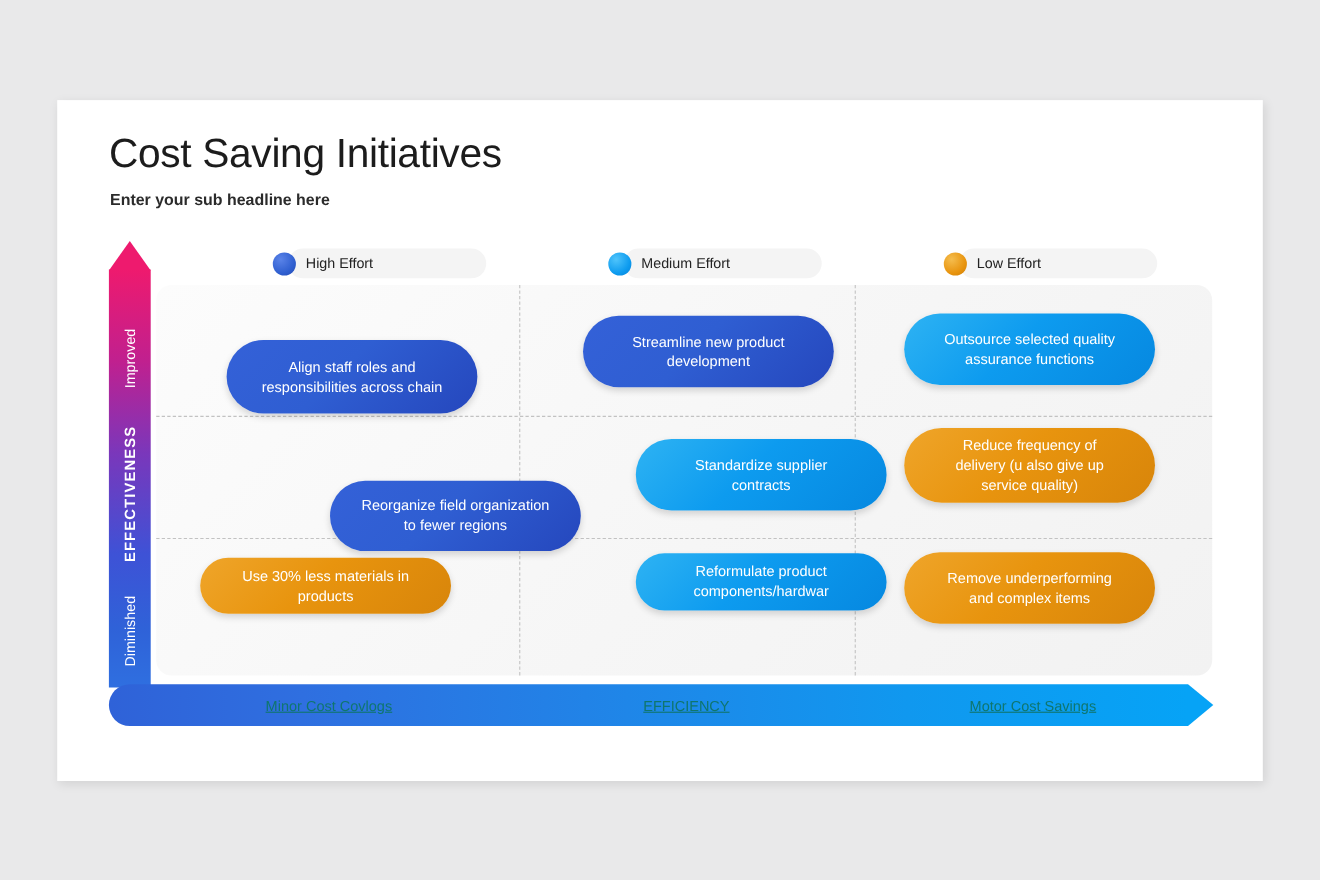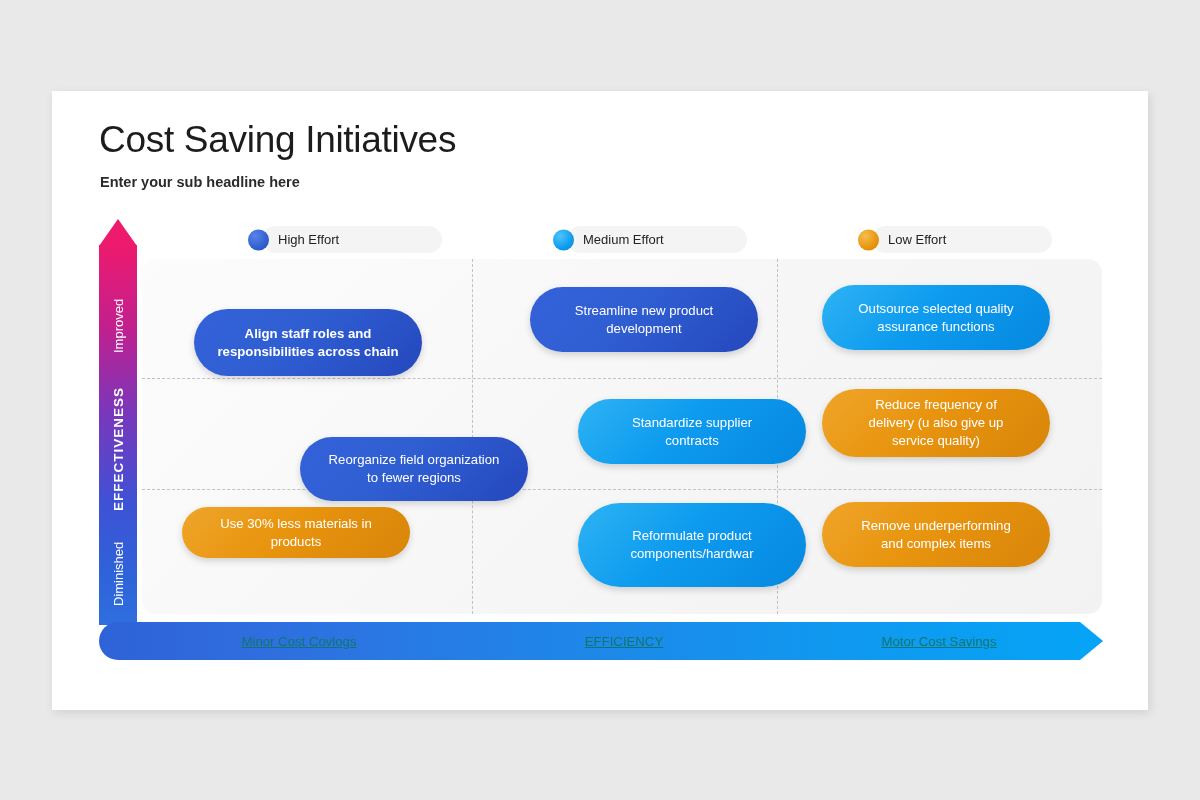--- a/index.html
+++ b/index.html
@@ -169,38 +169,38 @@
     <div class="v-label" id="label-effectiveness">EFFECTIVENESS</div>
     <div class="v-label" id="label-diminished">Diminished</div>
   </div>
 
   <div id="matrix-panel">
     <div class="grid-v" style="left:330px;"></div>
     <div class="grid-v" style="left:635px;"></div>
     <div class="grid-h" style="top:119px;"></div>
     <div class="grid-h" style="top:230px;"></div>
 
-    <div class="pill high" style="left:52px;  top:50px;  width:228px; height:67px;font-weight:bold;">Align staff roles and
+    <div class="pill high" style="left:64px;  top:50px;  width:228px; height:67px;">Align staff roles and
 responsibilities across chain</div>
     <div class="pill high" style="left:388px; top:28px;  width:228px; height:65px;">Streamline new product
 development</div>
     <div class="pill medium" style="left:680px; top:26px;  width:228px; height:65px;">Outsource selected quality
 assurance functions</div>
 
     <div class="pill high" style="left:158px; top:178px; width:228px; height:64px;">Reorganize field organization
 to fewer regions</div>
     <div class="pill medium" style="left:436px; top:140px; width:228px; height:65px;">Standardize supplier
 contracts</div>
     <div class="pill low" style="left:680px; top:130px; width:228px; height:68px;">Reduce frequency of
 delivery (u also give up
 service quality)</div>
 
     <div class="pill low" style="left:40px;  top:248px; width:228px; height:51px;">Use 30% less materials in
 products</div>
-    <div class="pill medium" style="left:436px; top:244px; width:228px; height:84px;">Reformulate product
+    <div class="pill medium" style="left:436px; top:244px; width:228px; height:52px;">Reformulate product
 components/hardwar</div>
     <div class="pill low" style="left:680px; top:243px; width:228px; height:65px;">Remove underperforming
 and complex items</div>
   </div>
 
   <div id="efficiency-bar">
     <div class="bar-body"></div>
     <div class="bar-head"></div>
     <div class="bar-label" style="left:90px;  width:220px;">Minor Cost Covlogs</div>
     <div class="bar-label" style="left:415px; width:220px;">EFFICIENCY</div>

